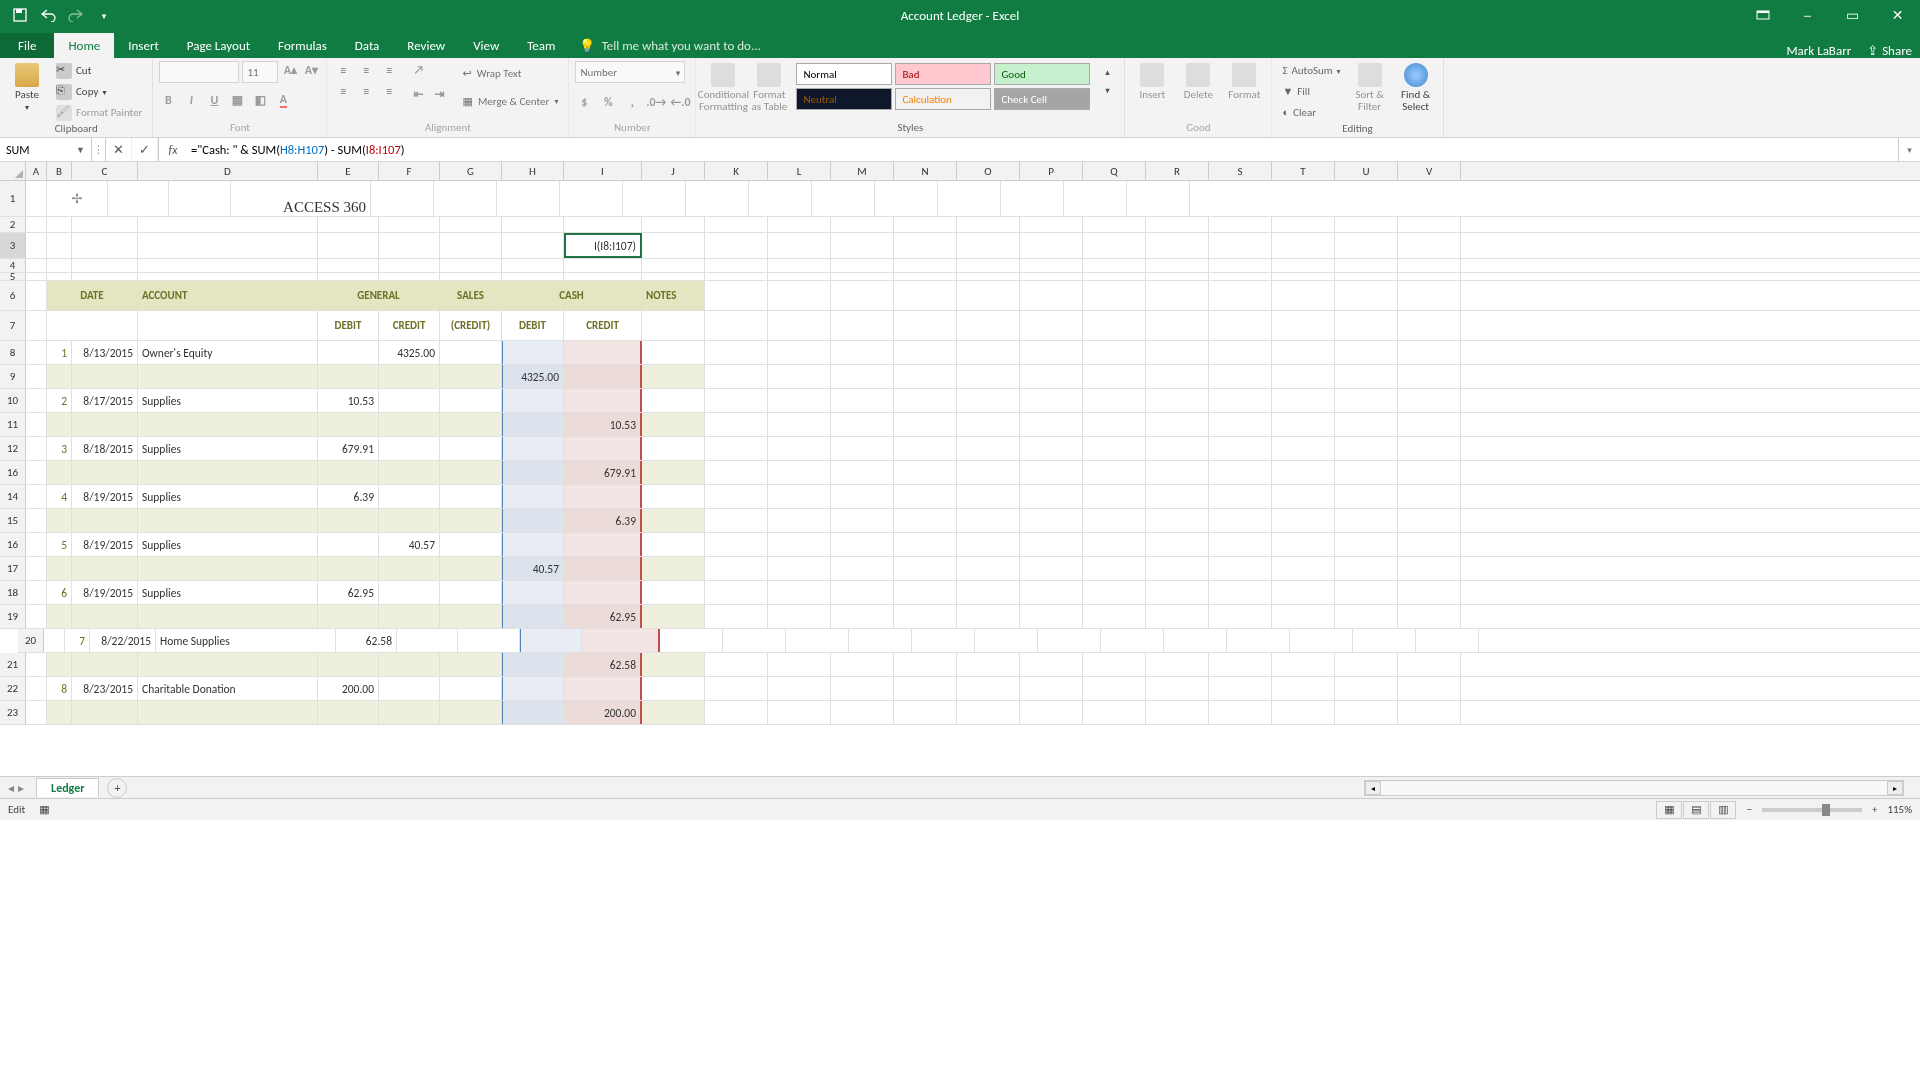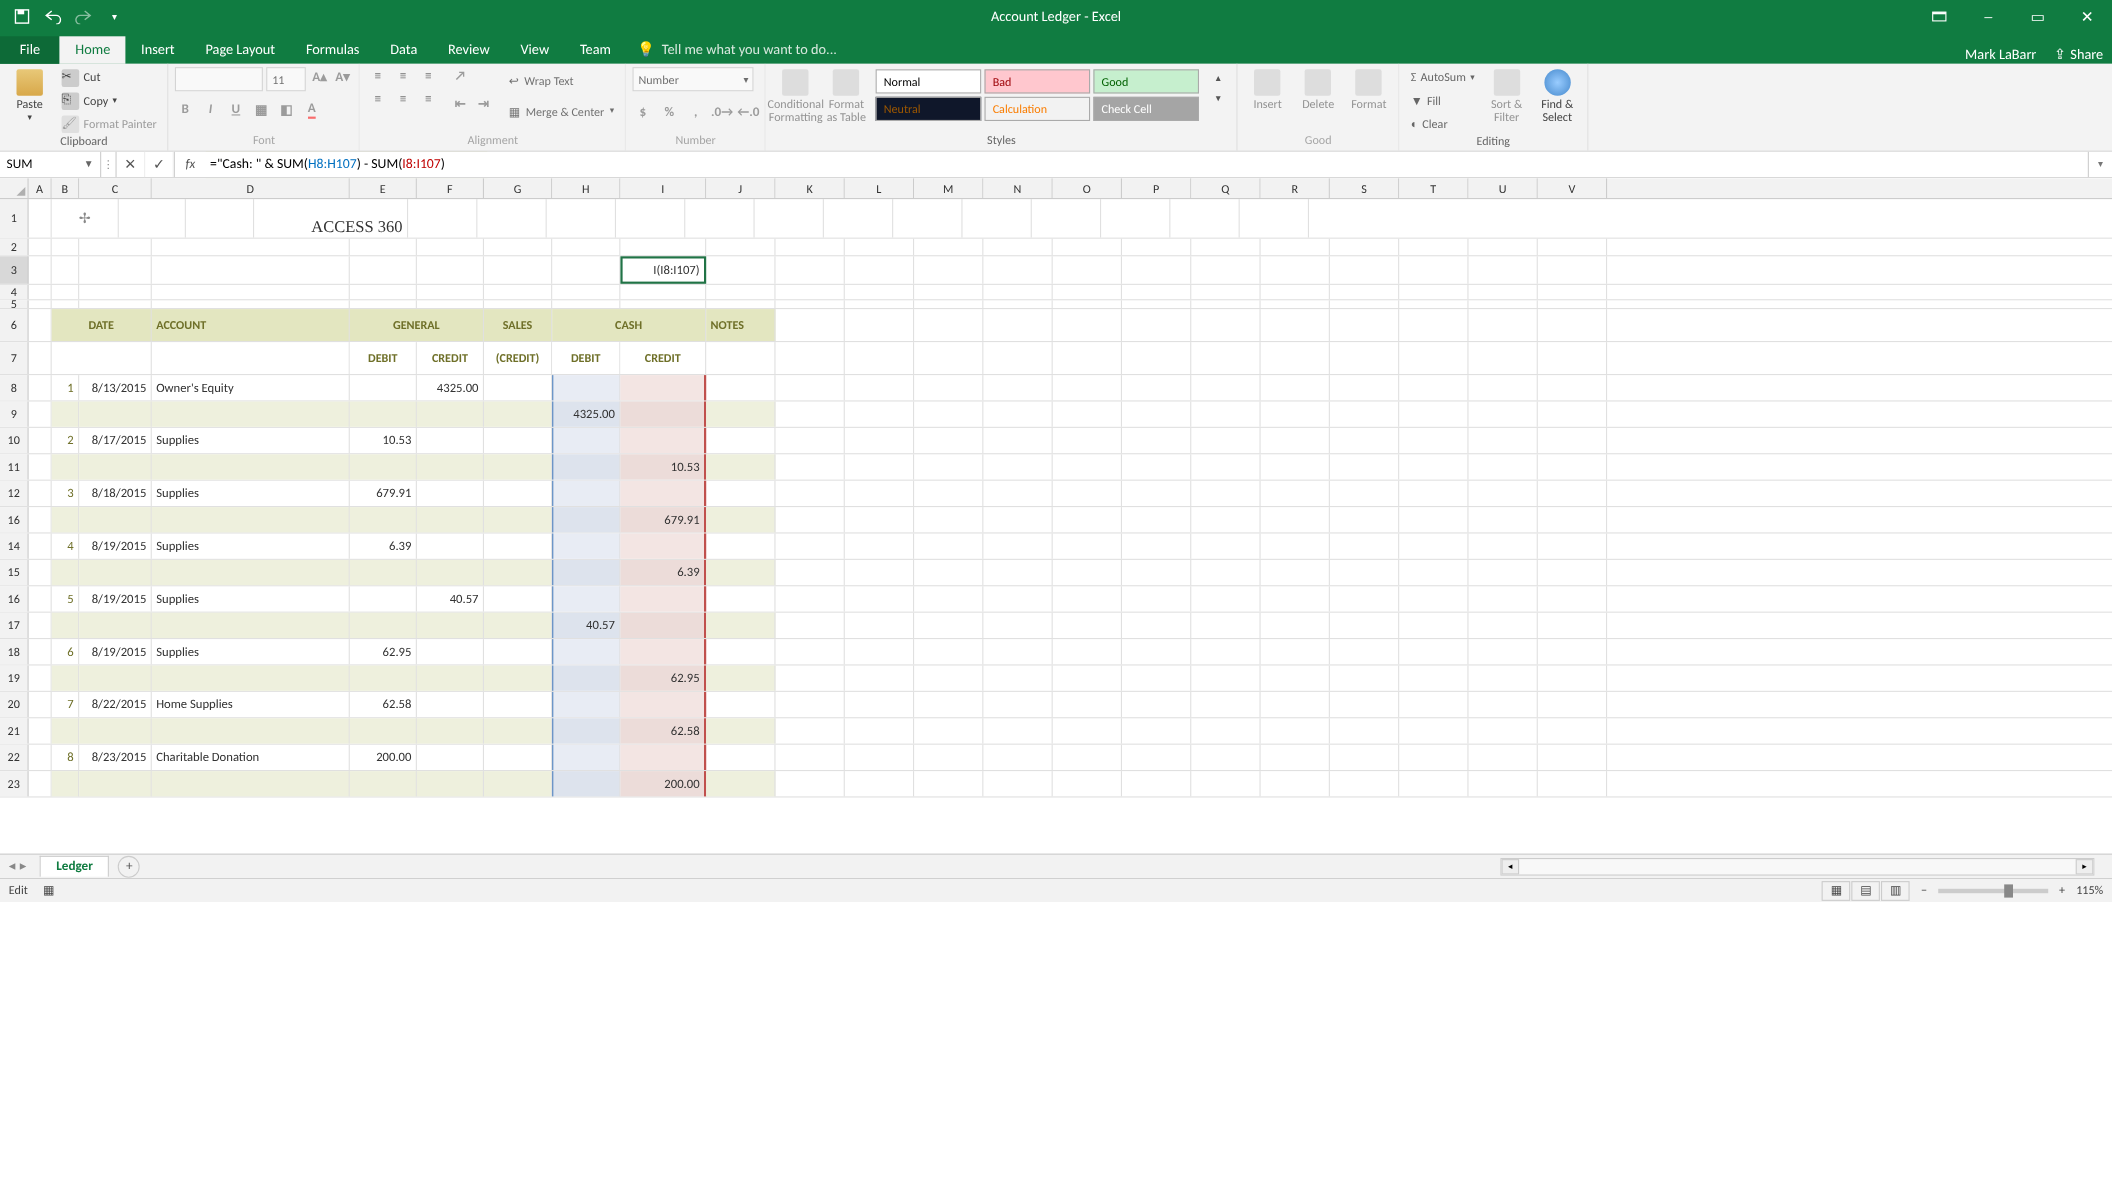--- a/index.html
+++ b/index.html
@@ -864,21 +864,21 @@
         <div class="cell cN" style="width: 63px;"></div>
         <div class="cell cO" style="width: 63px;"></div>
         <div class="cell cP" style="width: 63px;"></div>
         <div class="cell cQ" style="width: 63px;"></div>
         <div class="cell cR" style="width: 63px;"></div>
         <div class="cell cS" style="width: 63px;"></div>
         <div class="cell cT" style="width: 63px;"></div>
         <div class="cell cU" style="width: 63px;"></div>
         <div class="cell cV" style="width: 63px;"></div>
       </div>
-      <div class="row" style="height: 24px;">
+      <div class="row" style="height: 24px; margin-left: 18px;">
         <div class="row-head">20</div>
         <div class="cell cA" style="width: 21px;"></div>
         <div class="cell cB right" style="width: 25px; color: rgb(111, 112, 41);">7</div>
         <div class="cell cC right" style="width: 66px;">8/22/2015</div>
         <div class="cell cD" style="width: 180px;">Home Supplies</div>
         <div class="cell cE right" style="width: 61px;">62.58</div>
         <div class="cell cF right" style="width: 61px;"></div>
         <div class="cell cG" style="width: 62px;"></div>
         <div class="cell cH debit-col right" style="width: 62px;"></div>
         <div class="cell cI credit-col right" style="width: 78px;"></div>

